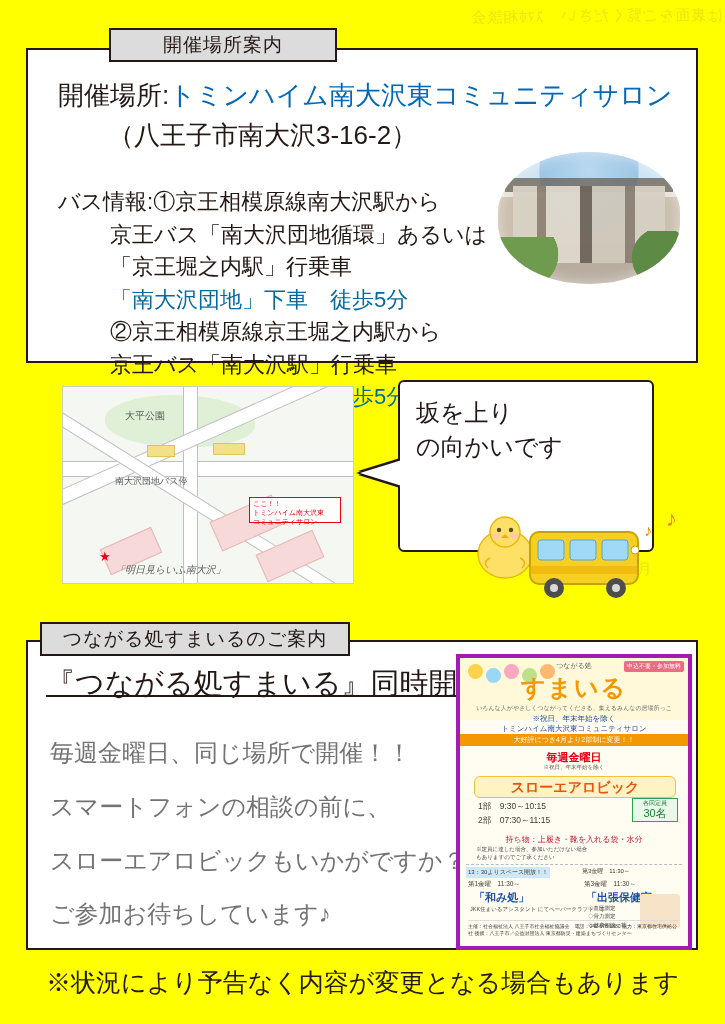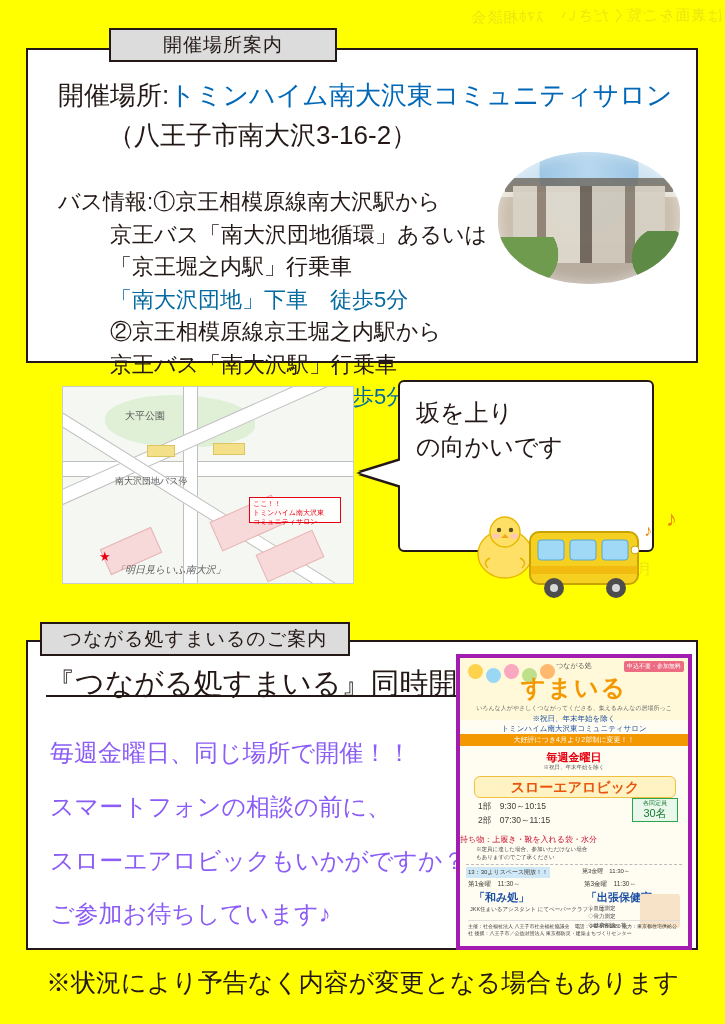--- a/index.html
+++ b/index.html
@@ -138,21 +138,21 @@
   #bus-graphic{position:absolute;left:520px;top:520px;width:130px;height:86px;}
   #chick{position:absolute;left:468px;top:512px;width:74px;height:74px;}
   .note{position:absolute;color:#f08200;font-size:22px;}
 
   
   #smile-panel{left:26px;top:640px;width:672px;height:310px;}
   .s-title{
     position:absolute;left:46px;top:664px;font-size:29px;color:#231815;white-space:nowrap;
   }
   .s-title u{text-decoration:underline;}
-  .s-body{position:absolute;left:50px;top:726px;font-size:24px;color:#8b5cf6;line-height:2.24;}
+  .s-body{position:absolute;left:50px;top:726px;font-size:24px;color:#737373;line-height:2.24;}
   .s-body div{white-space:nowrap;}
 
   
   #flyer{
     position:absolute;left:456px;top:654px;width:228px;height:288px;
     background:#fffdf2;border:4px solid #a21caf;overflow:hidden;
     font-size:7px;color:#3d3a32;
   }
   #flyer .ftop{position:absolute;left:0;top:0;width:100%;height:62px;background:#fff9d9;}
   #flyer .fsub{position:absolute;top:3px;width:100%;text-align:center;font-size:7px;color:#5a5a5a;}
@@ -172,21 +172,21 @@
     position:absolute;left:14px;top:118px;width:200px;height:20px;
     background:#fff3c4;border:1px solid #f0c040;border-radius:6px;
     text-align:center;font-size:14px;color:#e8550f;line-height:20px;font-weight:bold;
   }
   #flyer .ftime{position:absolute;left:18px;top:142px;font-size:8.5px;line-height:1.6;}
   #flyer .fcap{
     position:absolute;right:10px;top:140px;width:44px;border:1px solid #2ba24c;text-align:center;
     font-size:6px;color:#1a7a34;line-height:1.2;padding:1px 0;background:#eaf8ec;
   }
   #flyer .fcapnum{font-size:11px;font-weight:normal;color:#1a7a34;}
-  #flyer .fbring{position:absolute;left:0;top:176px;width:100%;font-size:8px;color:#c8102e;}
+  #flyer .fbring{position:absolute;left:0;top:176px;width:100%;text-align:center;font-size:8px;color:#c8102e;}
   #flyer .fsmall{position:absolute;left:16px;top:188px;font-size:5.5px;line-height:1.45;color:#444;}
   #flyer .fline{position:absolute;left:6px;right:6px;top:206px;border-top:1px dashed #bbb;}
   #flyer .fopen{position:absolute;left:6px;top:209px;font-size:6px;background:#cfe8f7;padding:1px 2px;}
   #flyer .fopen2{position:absolute;left:122px;top:209px;font-size:6px;}
   #flyer .fh1{position:absolute;left:8px;top:222px;font-size:6.5px;}
   #flyer .fh2{position:absolute;left:124px;top:222px;font-size:6.5px;}
   #flyer .fwa{position:absolute;left:14px;top:232px;font-size:11px;color:#1d50a2;font-weight:bold;}
   #flyer .fsh{position:absolute;left:126px;top:232px;font-size:11px;color:#1d50a2;font-weight:bold;}
   #flyer .fwad{position:absolute;left:10px;top:248px;font-size:5.5px;line-height:1.4;color:#444;}
   #flyer .fshd{position:absolute;left:128px;top:246px;font-size:5.5px;line-height:1.5;color:#444;}

